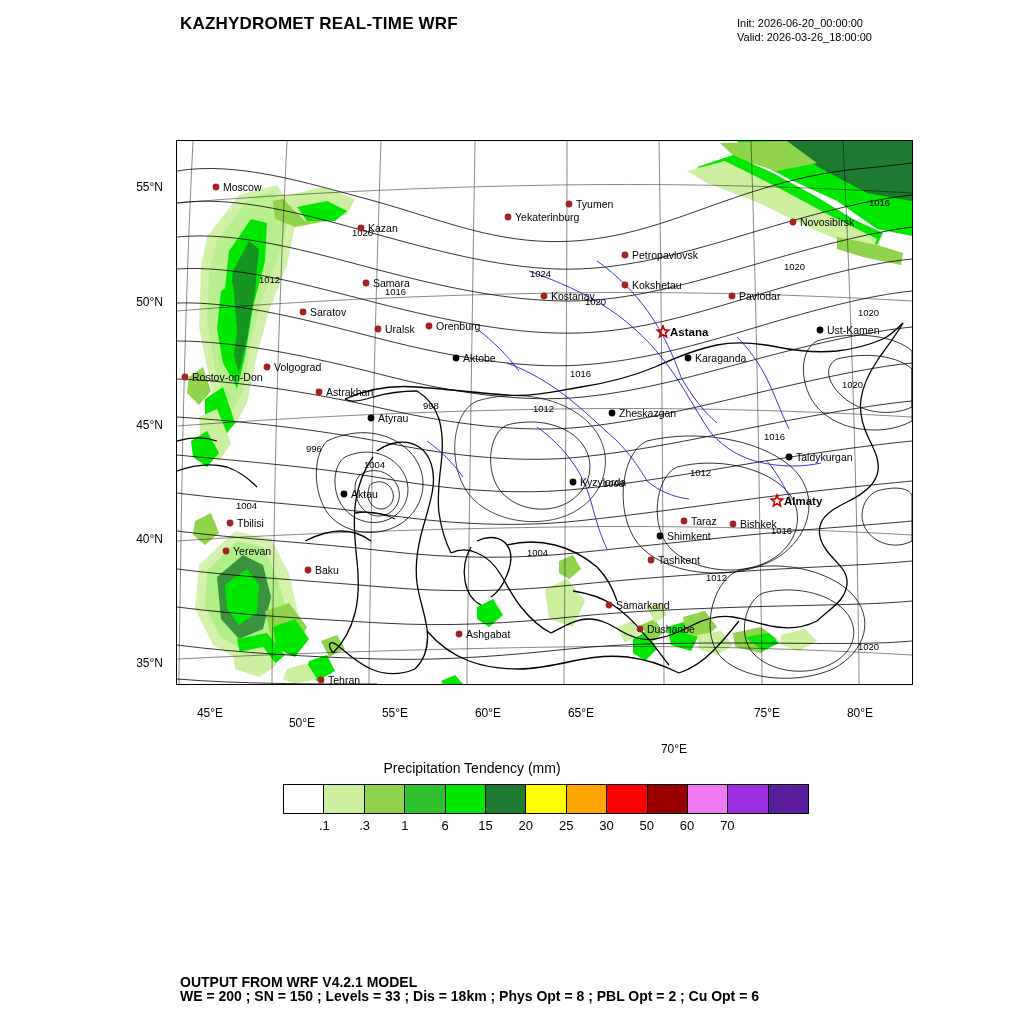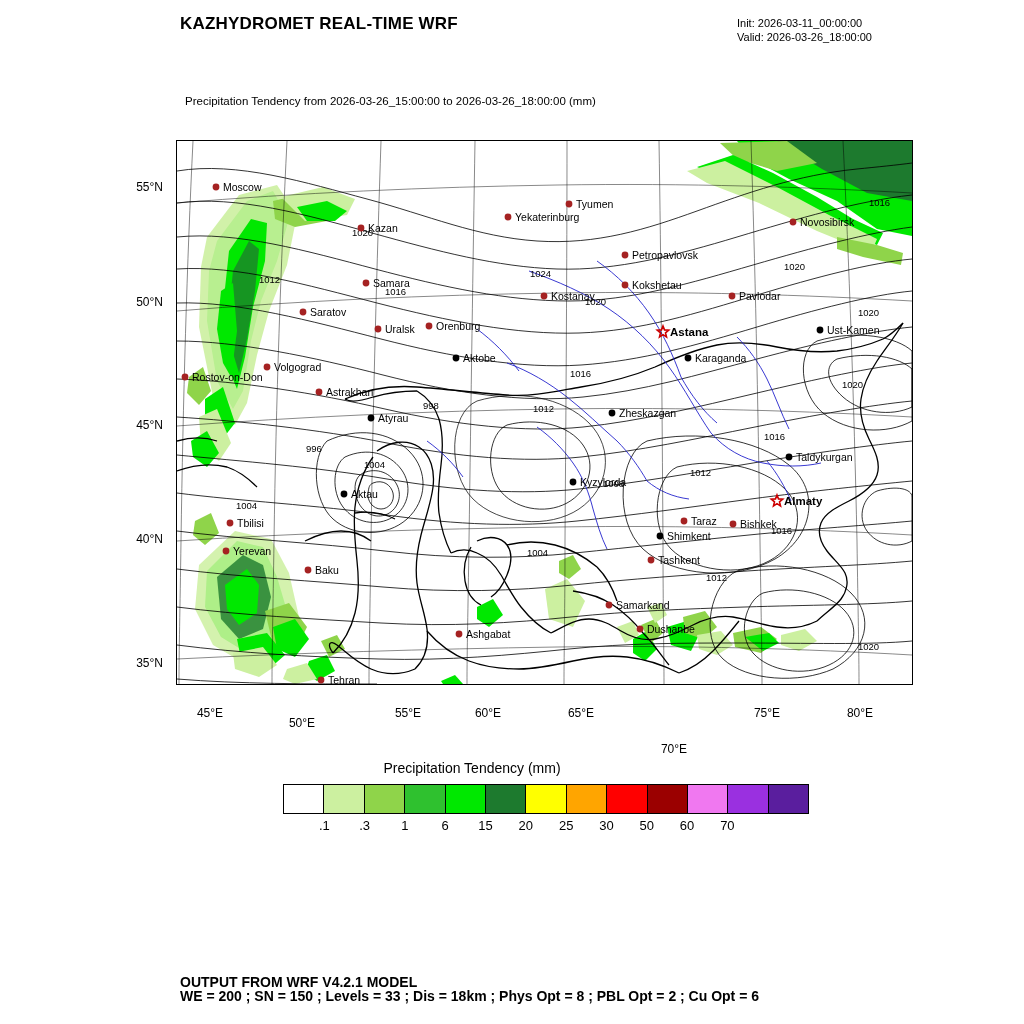--- a/index.html
+++ b/index.html
@@ -75,37 +75,36 @@
     font-size:14px;font-weight:bold;line-height:14px;
   }
 
   
 </style>
 </head>
 <body>
 
 <div class="abs" id="title">KAZHYDROMET REAL-TIME WRF</div>
 <div class="abs" id="init-block">
-  <div>Init: 2026-03-11_00:00:00</div>
+  <div>Init: 2026-06-20_00:00:00</div>
   <div>Valid: 2026-03-26_18:00:00</div>
 </div>
 
 <div class="abs" id="subtitle">
-  <div>Precipitation Tendency from 2026-03-26_15:00:00 to 2026-03-26_18:00:00   (mm)</div>
 </div>
 
 <div class="abs axis-lab ylab" style="left:103px;top:180px;">55°N</div>
 <div class="abs axis-lab ylab" style="left:103px;top:295px;">50°N</div>
 <div class="abs axis-lab ylab" style="left:103px;top:418px;">45°N</div>
 <div class="abs axis-lab ylab" style="left:103px;top:532px;">40°N</div>
 <div class="abs axis-lab ylab" style="left:103px;top:656px;">35°N</div>
 
 <div class="abs axis-lab xlab" style="left:180px;top:706px;">45°E</div>
 <div class="abs axis-lab xlab" style="left:272px;top:716px;">50°E</div>
-<div class="abs axis-lab xlab" style="left:378px;top:706px;">55°E</div>
+<div class="abs axis-lab xlab" style="left:365px;top:706px;">55°E</div>
 <div class="abs axis-lab xlab" style="left:458px;top:706px;">60°E</div>
 <div class="abs axis-lab xlab" style="left:551px;top:706px;">65°E</div>
 <div class="abs axis-lab xlab" style="left:644px;top:706px;margin-top:36px;">70°E</div>
 <div class="abs axis-lab xlab" style="left:737px;top:706px;">75°E</div>
 <div class="abs axis-lab xlab" style="left:830px;top:706px;">80°E</div>
 
 <div class="abs" id="map-frame">
   <svg id="map-svg" width="735" height="543" viewBox="0 0 735 543" xmlns="http://www.w3.org/2000/svg">
     <defs>
       <clipPath id="mapclip">

